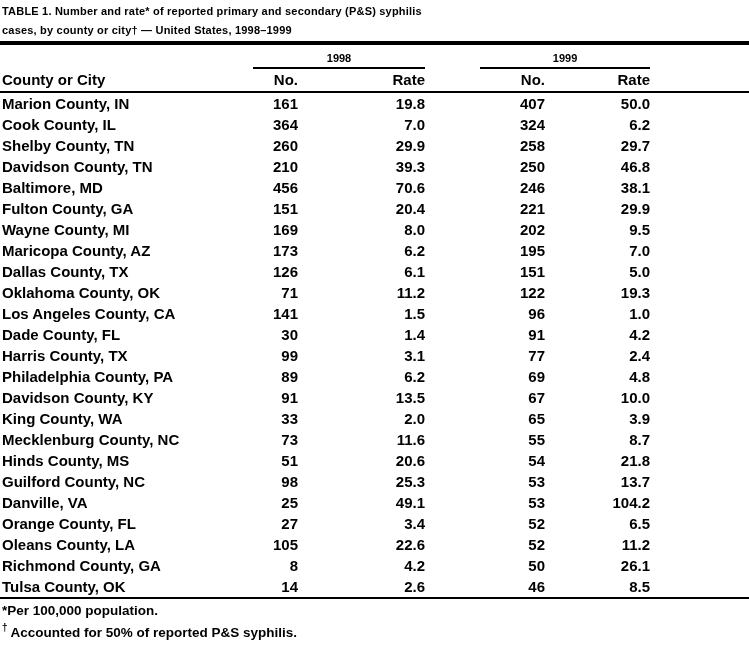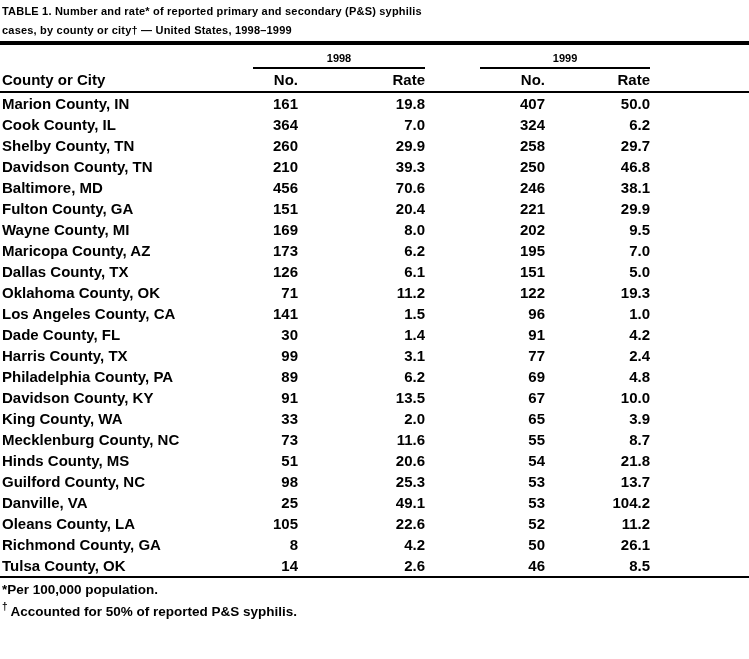--- a/index.html
+++ b/index.html
@@ -260,20 +260,28 @@
 
     <tr>
       <td class="county">Danville, VA</td>
       <td>25</td>
       <td>49.1</td>
       <td>53</td>
       <td>104.2</td>
       <td></td>
     </tr>
 
+    <tr>
+      <td class="county">Orange County, FL</td>
+      <td>27</td>
+      <td>3.4</td>
+      <td>52</td>
+      <td>6.5</td>
+      <td></td>
+    </tr>
 
     <tr>
       <td class="county">Oleans County, LA</td>
       <td>105</td>
       <td>22.6</td>
       <td>52</td>
       <td>11.2</td>
       <td></td>
     </tr>
 

